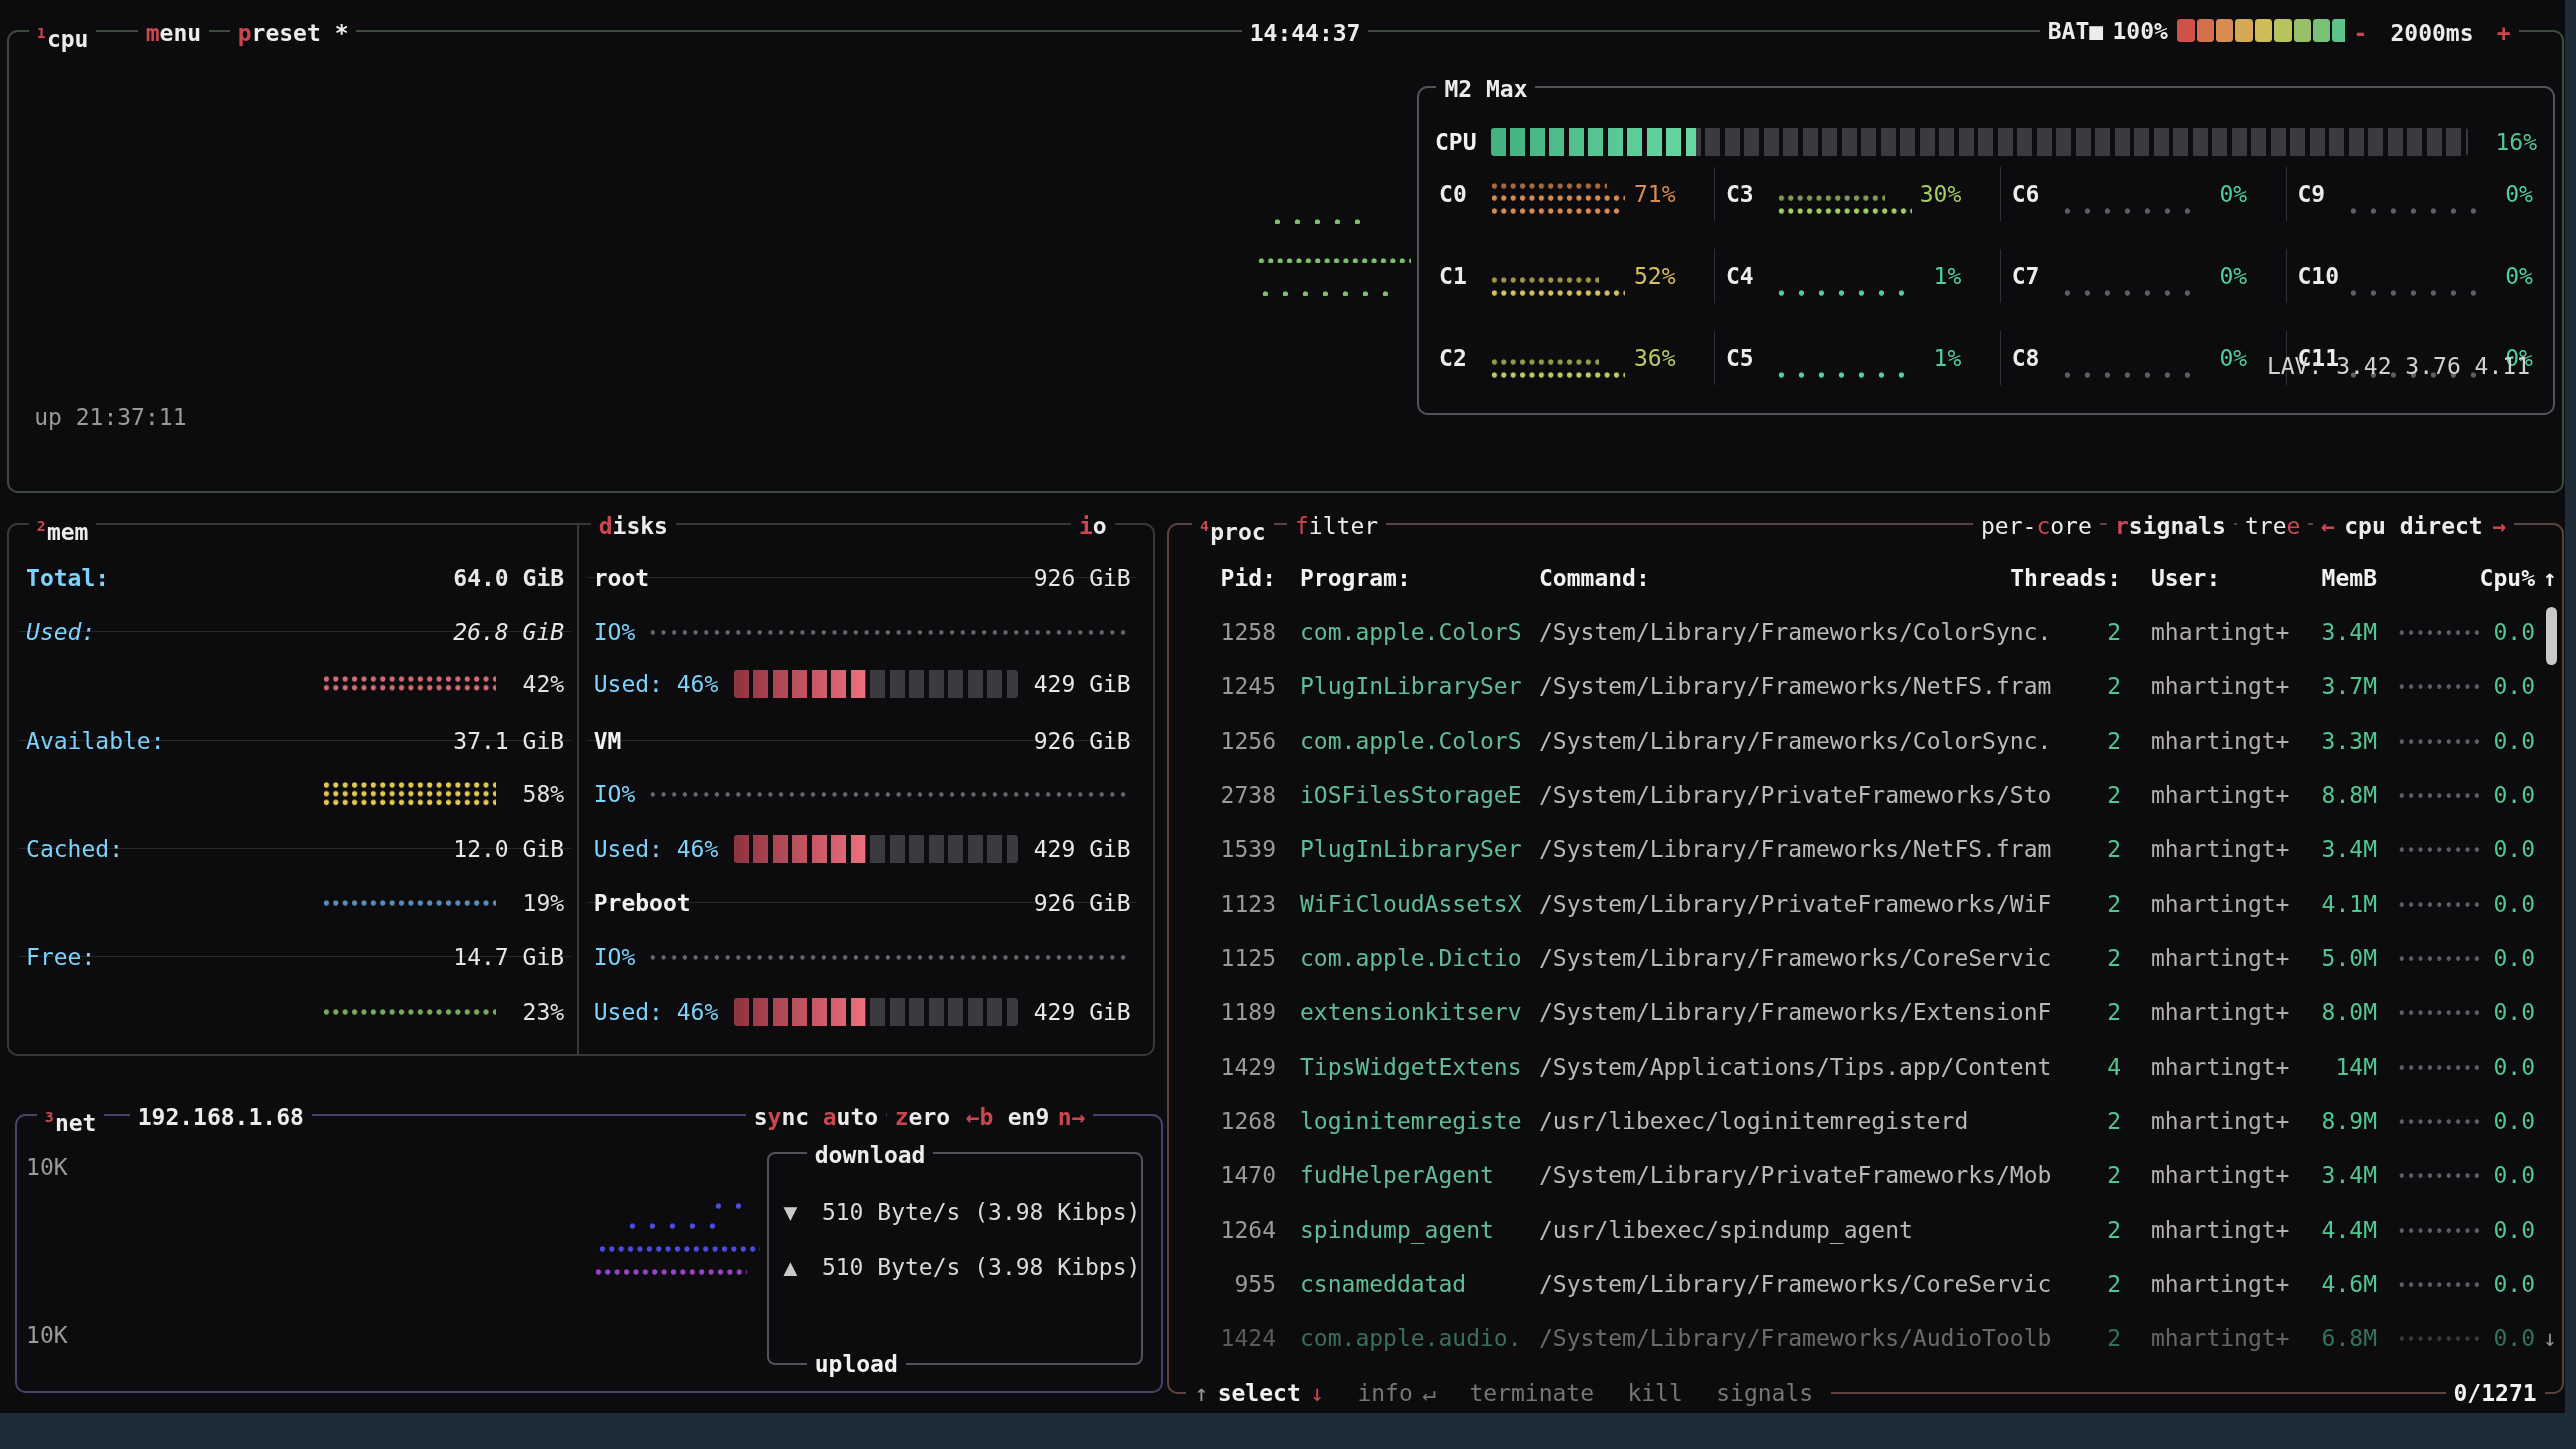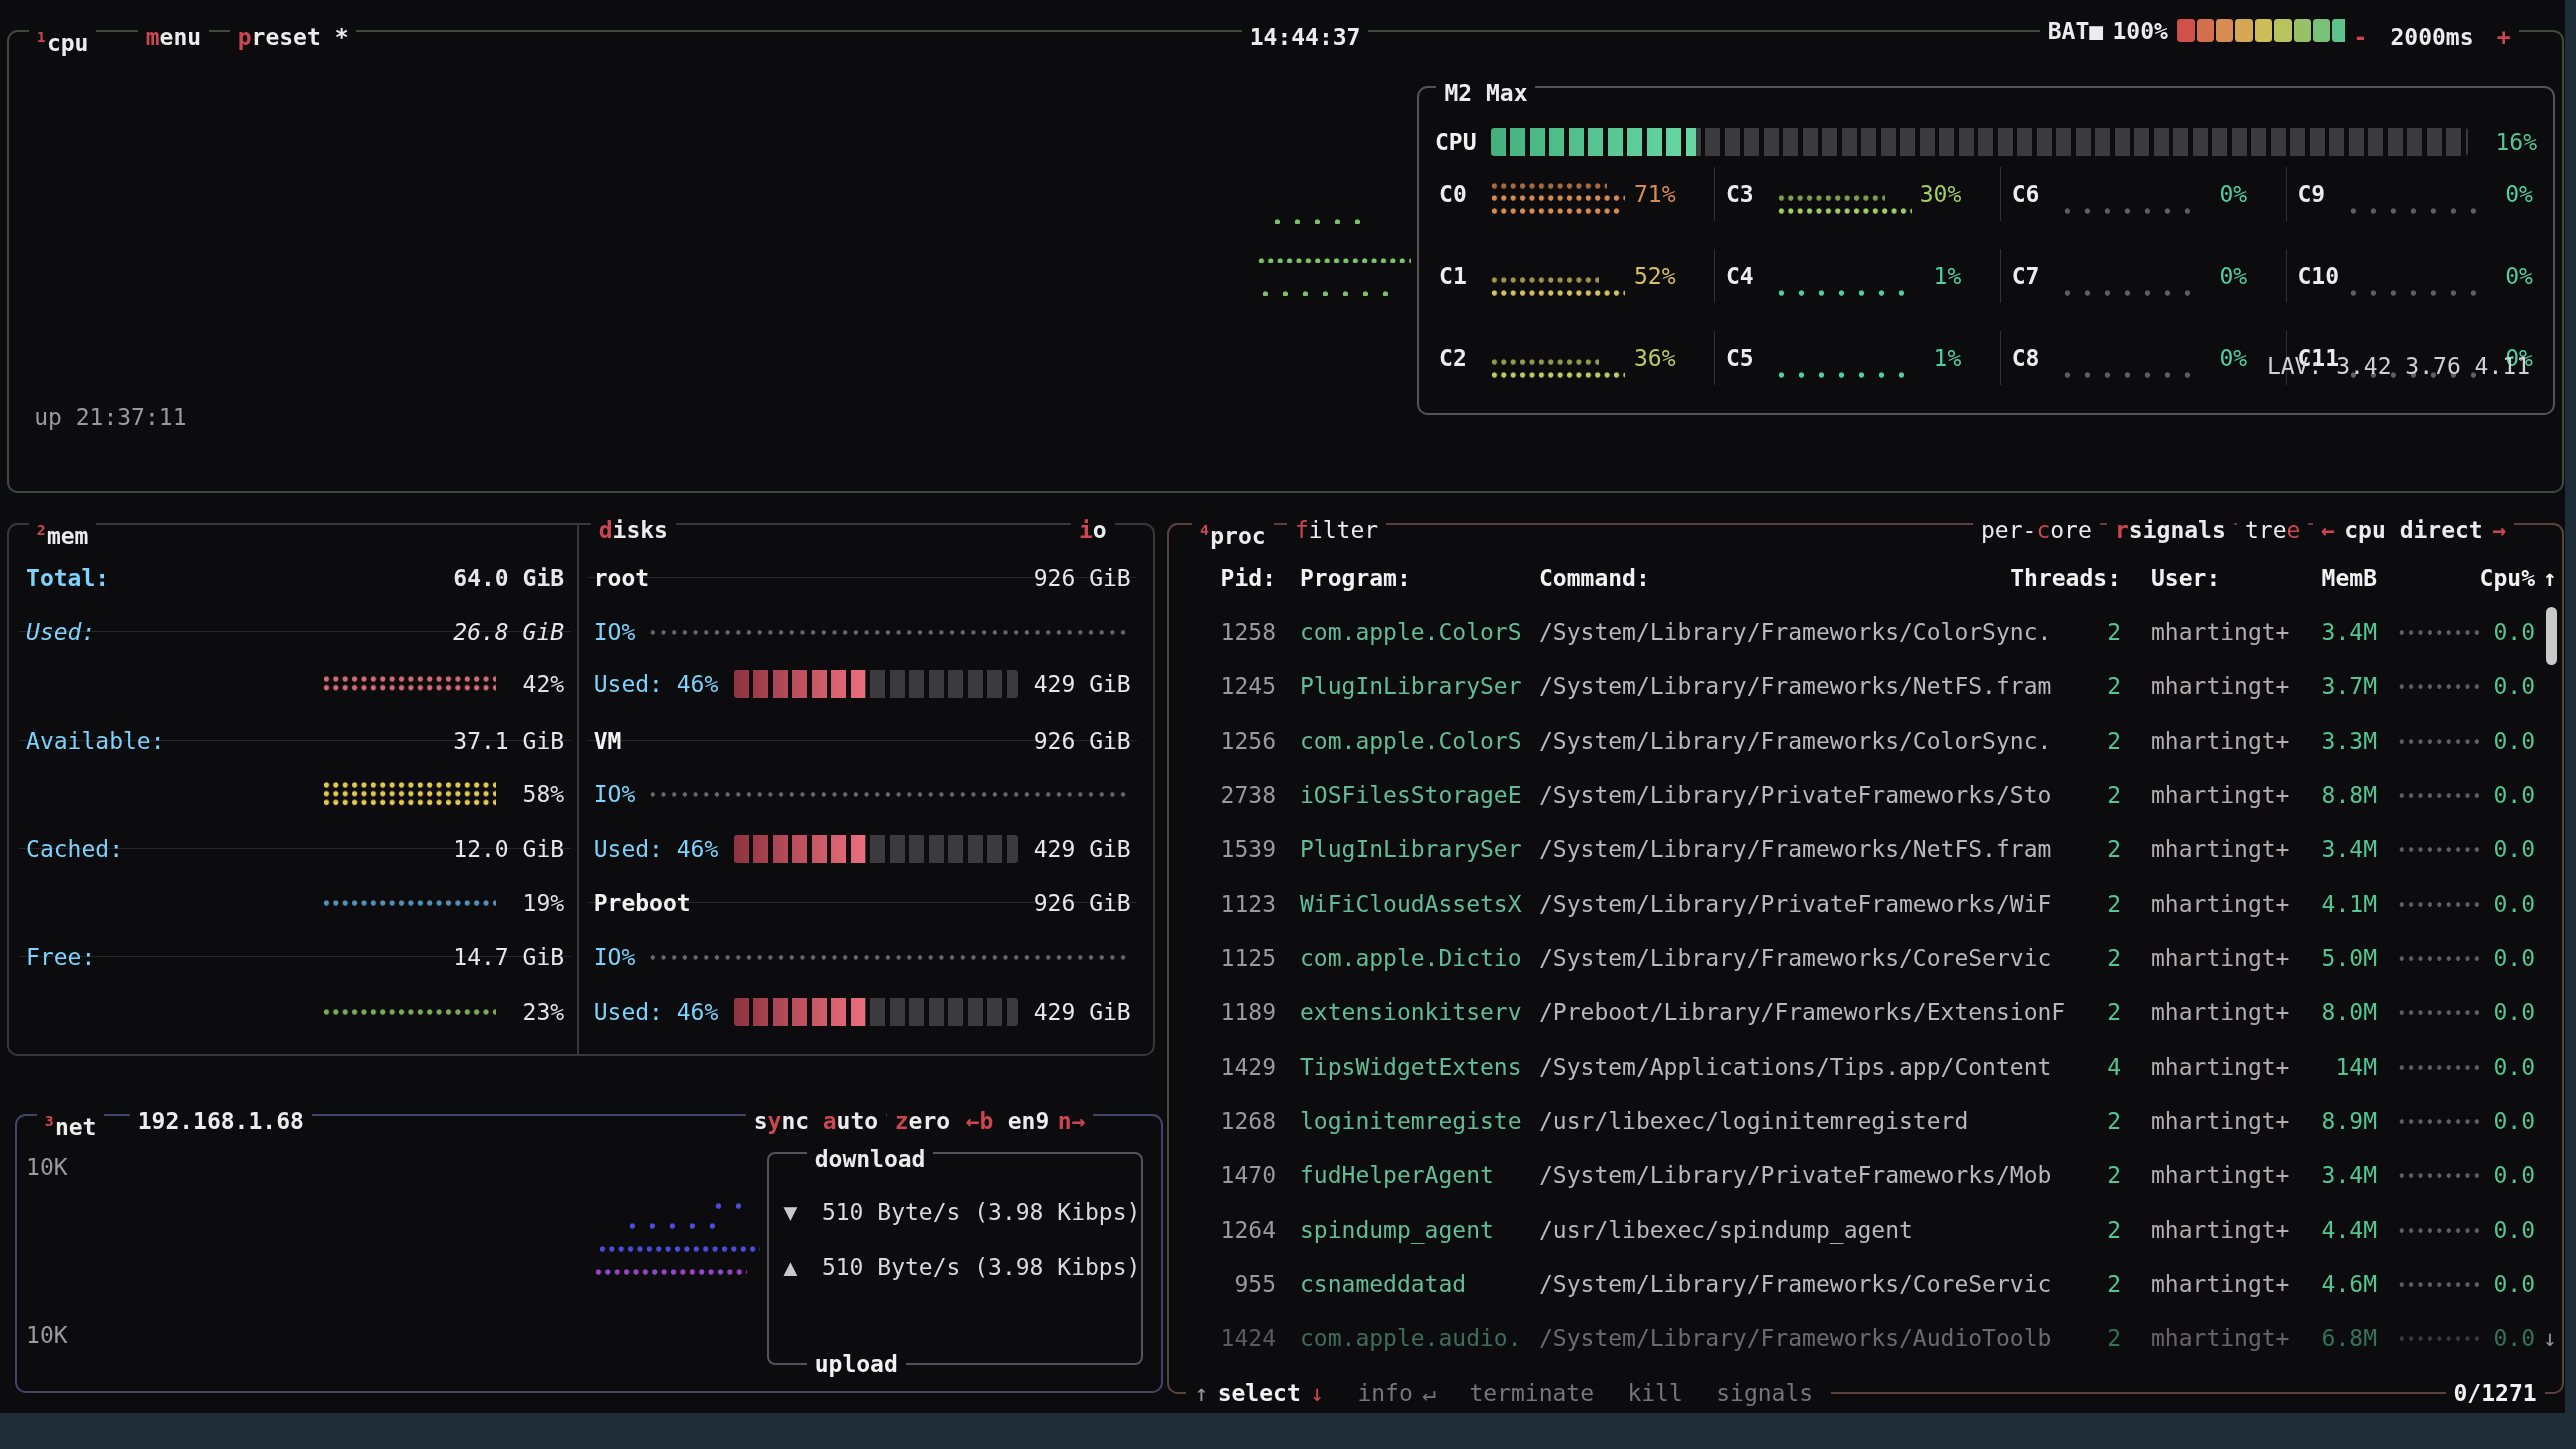--- a/index.html
+++ b/index.html
@@ -4,21 +4,21 @@
 <style>
   html,body{margin:0;padding:0;}
   body{
     width:2576px;height:1449px;position:relative;overflow:hidden;
     background:#0c0c0e;
     font-family:"DejaVu Sans Mono","Liberation Mono",monospace;
     font-size:23px;color:#d8d8d8;
   }
   .box{position:absolute;border:2px solid #444;border-radius:10.7px;}
   .btitle{position:absolute;top:-20px;background:#0c0c0e;padding:0 8px;white-space:nowrap;
-          font-weight:bold;color:#ececec;line-height:50px;height:38px;}
+          font-weight:bold;color:#ececec;line-height:42px;height:38px;}
   .bfoot{position:absolute;bottom:-20px;background:#0c0c0e;padding:0 8px;white-space:nowrap;
          line-height:38px;height:38px;}
   .hot{color:#cc4650;}
   .supnum{color:#cc4650;font-size:14.8px;font-weight:bold;vertical-align:9.4px;margin-right:1.3px;}
   .line{position:absolute;height:38px;line-height:38px;white-space:nowrap;}
   .flexline{display:flex;align-items:center;}
   .bold{font-weight:bold;color:#f2f2f2;}
   .dim{opacity:.55;}
   .gray{color:#9a9a9a;}
   
@@ -432,21 +432,21 @@
         <span class="pcol c-cmd">/System/Library/Frameworks/CoreServic</span>
         <span class="pcol c-thr">2</span>
         <span class="pcol c-user">mhartingt+</span>
         <span class="pcol c-mem">5.0M</span>
         <div class="pgraph c-pg"></div>
         <span class="pcol c-cpu">0.0</span>
       </div>
       <div class="pline" style="top: 468px;">
         <span class="pcol c-pid">1189</span>
         <span class="pcol c-prog">extensionkitserv</span>
-        <span class="pcol c-cmd">/Preboot/Library/Frameworks/ExtensionF</span>
+        <span class="pcol c-cmd">/System/Library/Frameworks/ExtensionF</span>
         <span class="pcol c-thr">2</span>
         <span class="pcol c-user">mhartingt+</span>
         <span class="pcol c-mem">8.0M</span>
         <div class="pgraph c-pg"></div>
         <span class="pcol c-cpu">0.0</span>
       </div>
       <div class="pline" style="top: 523px;">
         <span class="pcol c-pid">1429</span>
         <span class="pcol c-prog">TipsWidgetExtens</span>
         <span class="pcol c-cmd">/System/Applications/Tips.app/Content</span>

